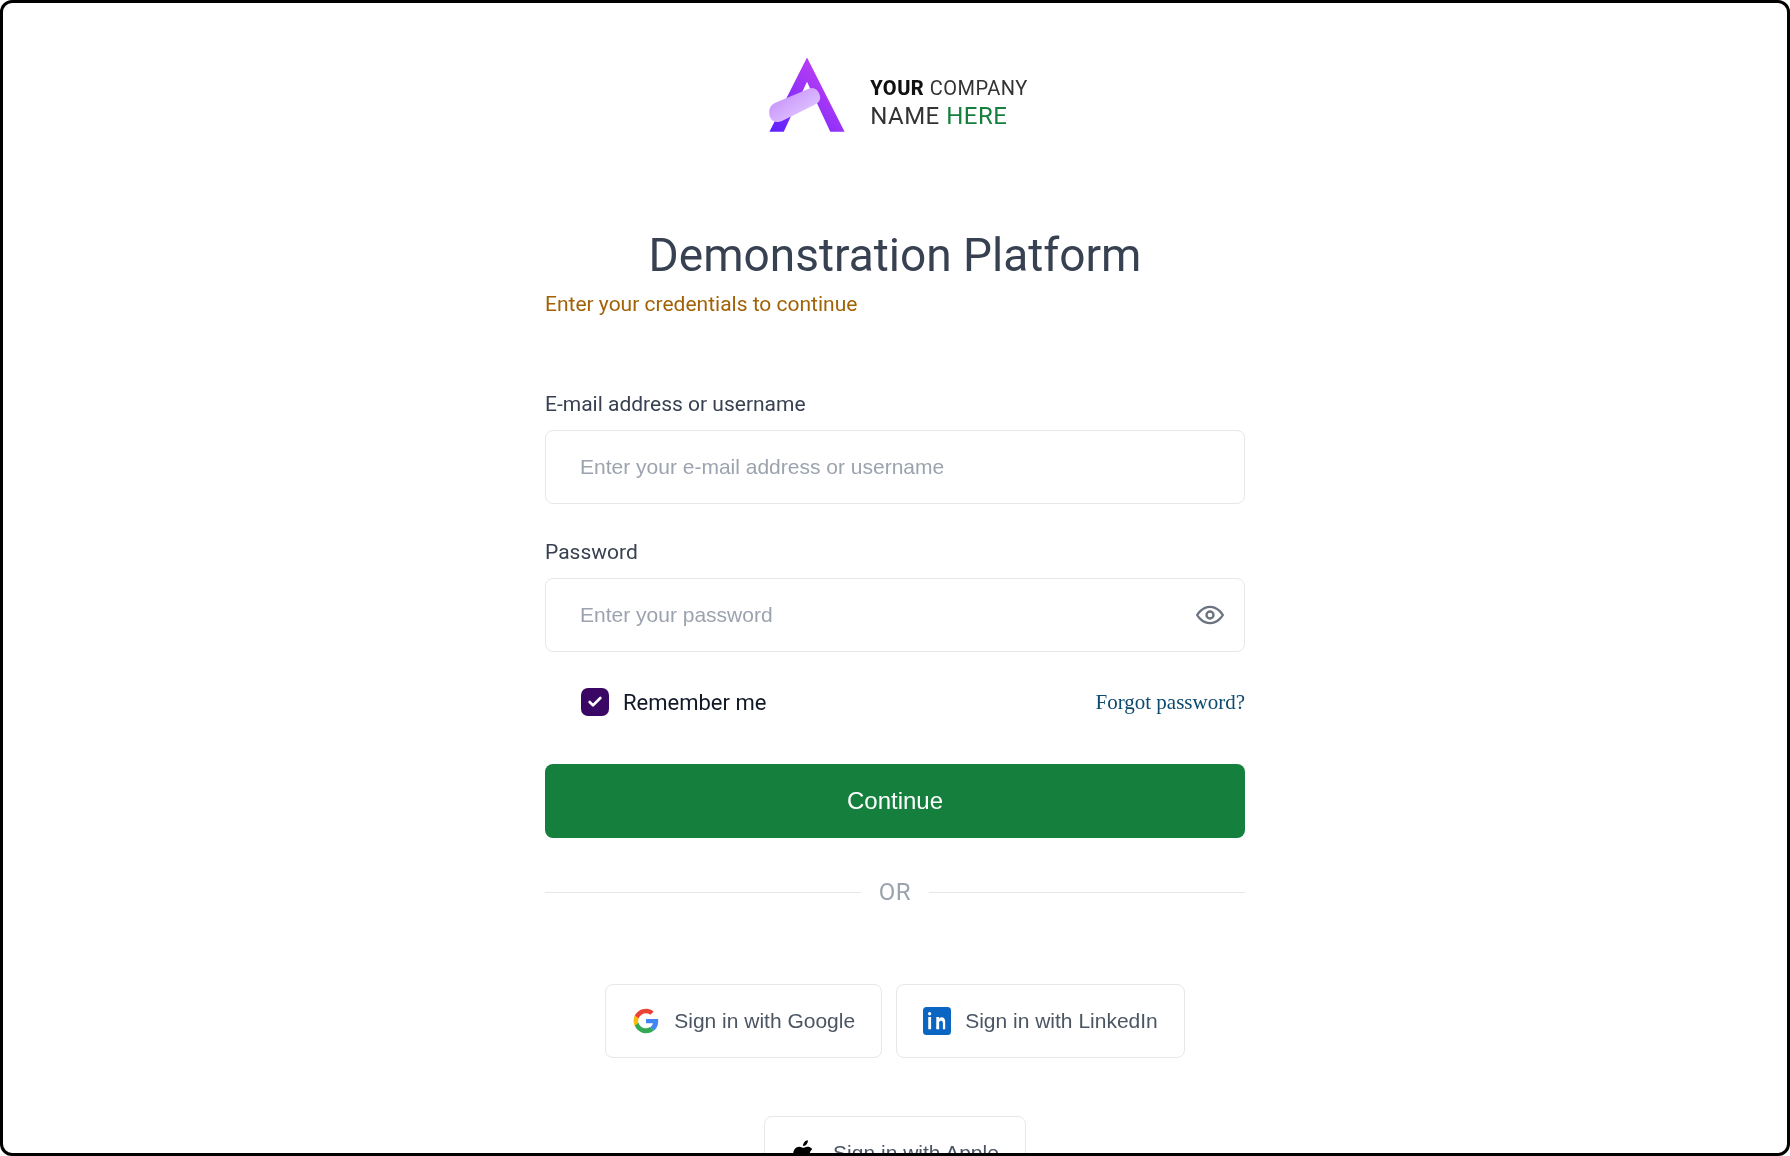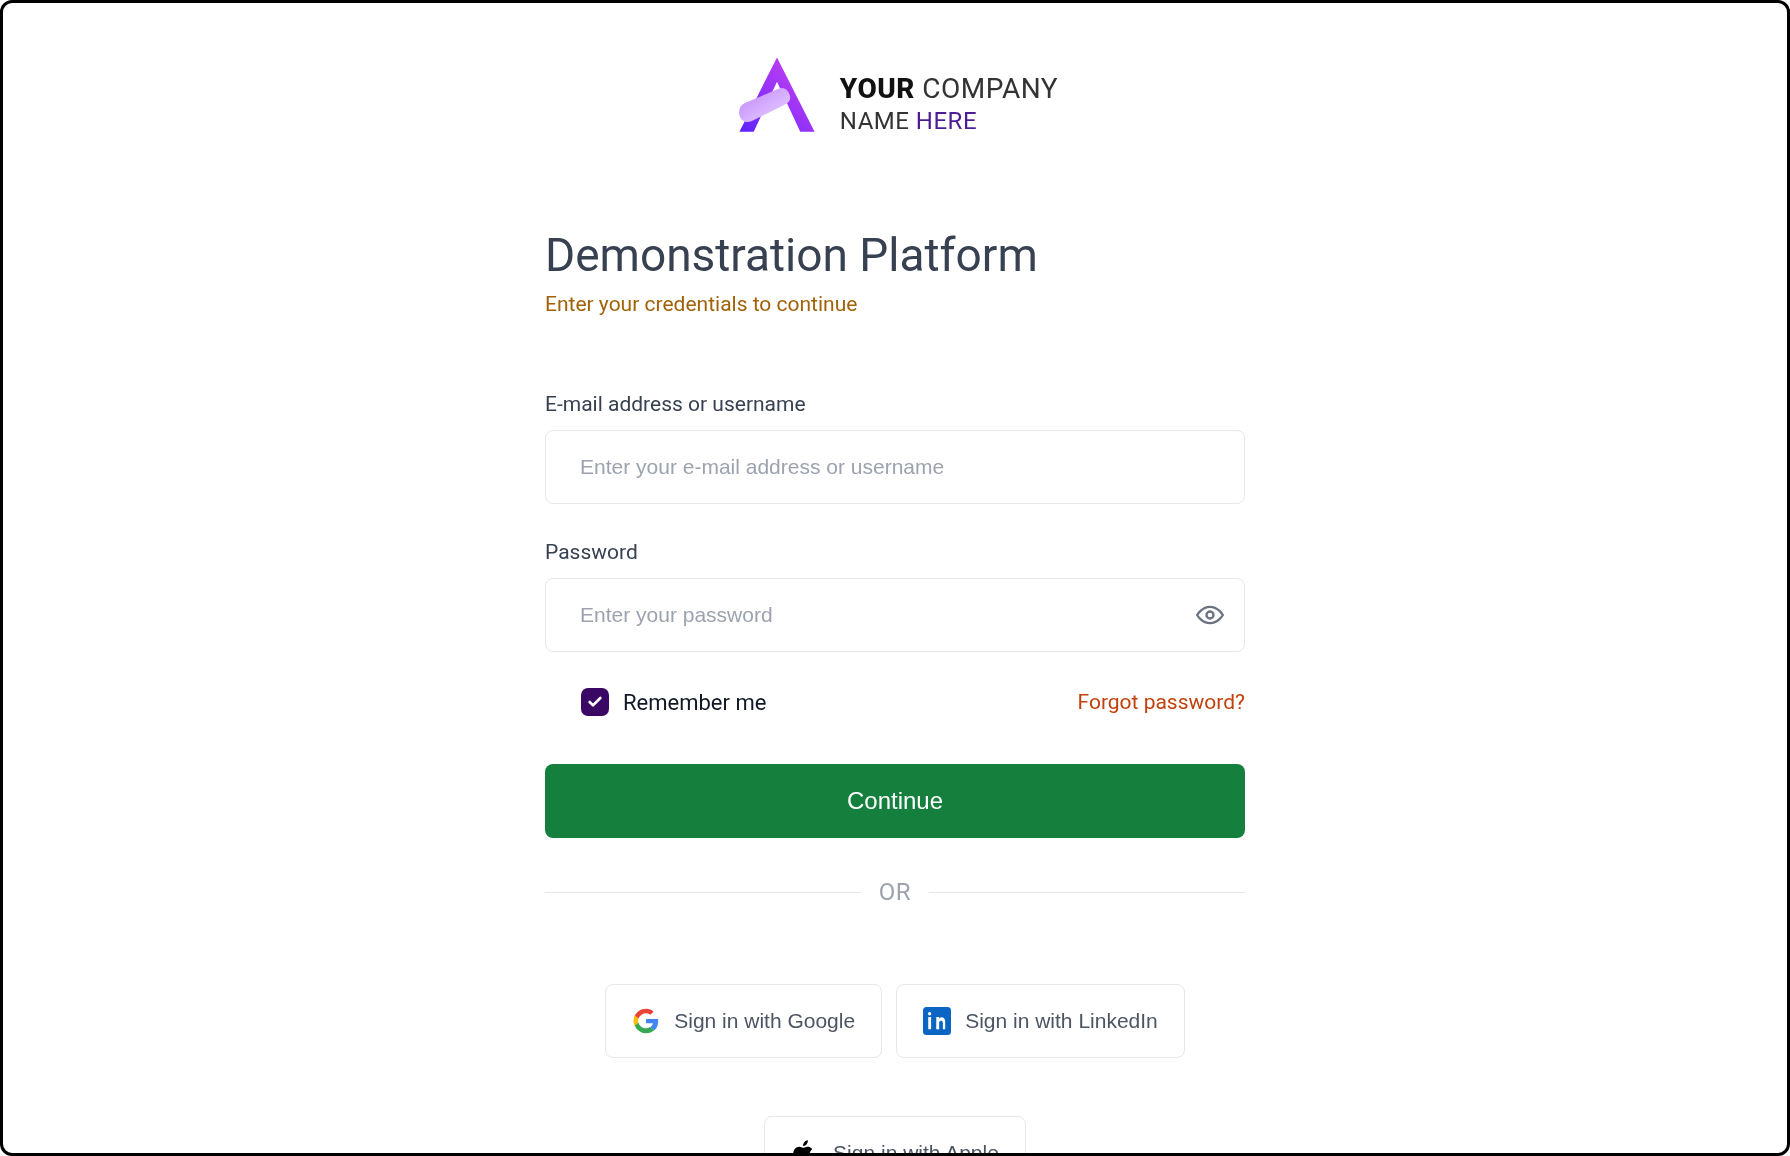--- a/index.html
+++ b/index.html
@@ -25,42 +25,43 @@
     .logo-mark {
       width: 90px;
       height: 85px;
     }
     .logo-text {
       display: flex;
       flex-direction: column;
       line-height: 1.25;
     }
     .logo-text-top {
-      font-size: 28px;
+      font-size: 20px;
       letter-spacing: 0.5px;
       color: #111;
       margin-top: 16px;
     }
     .logo-text-top .bold { font-weight: 800; }
     .logo-text-top .light { font-weight: 400; color: #333; }
     .logo-text-bottom {
       font-size: 24px;
       letter-spacing: 0.5px;
     }
     .logo-text-bottom .dark { color: #333; font-weight: 400; text-align: center; }
-    .logo-text-bottom .grey { color: #4c1d95; font-weight: 400; }
+    .logo-text-bottom .grey { color: #15803d; font-weight: 400; }
 
     .form-wrap {
       width: 700px;
     }
     .title {
       font-size: 46px;
       font-weight: 400;
       color: #374151;
       margin-bottom: 10px;
+      text-align: center;
     }
     .subtitle {
       font-size: 21px;
       color: #a16207;
       margin-bottom: 76px;
     }
     .field-label {
       font-size: 21px;
       color: #374151;
       margin-bottom: 14px;
@@ -109,23 +110,24 @@
     .checkbox {
       width: 28px; height: 28px;
       border-radius: 7px;
       background: #3b0764;
       display:flex;align-items:center;justify-content:center;
       cursor:pointer;
     }
     .checkbox svg { width: 16px; height: 16px; }
     .forgot {
       font-size: 21px;
-      color: #c2410c;
+      color: #0c4a6e;
       text-decoration: none;
       cursor: pointer;
+      font-family: Liberation Serif, serif;
     }
     .continue-btn {
       width: 100%;
       height: 74px;
       border: none;
       border-radius: 8px;
       background: #15803d;
       color: #fff;
       font-size: 24px;
       font-weight: 400;

